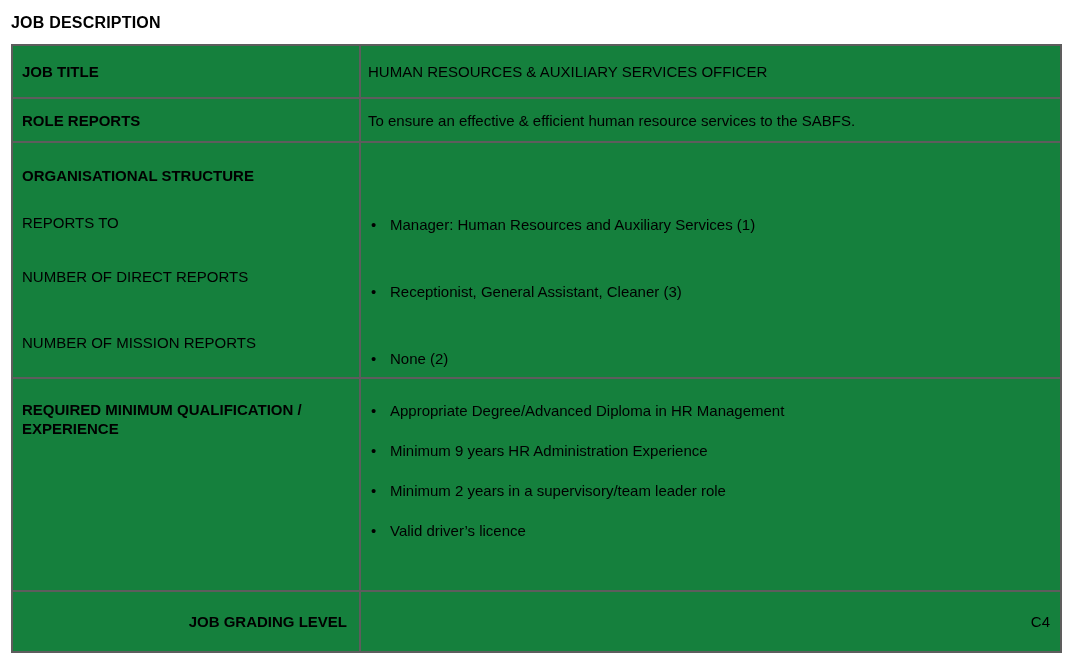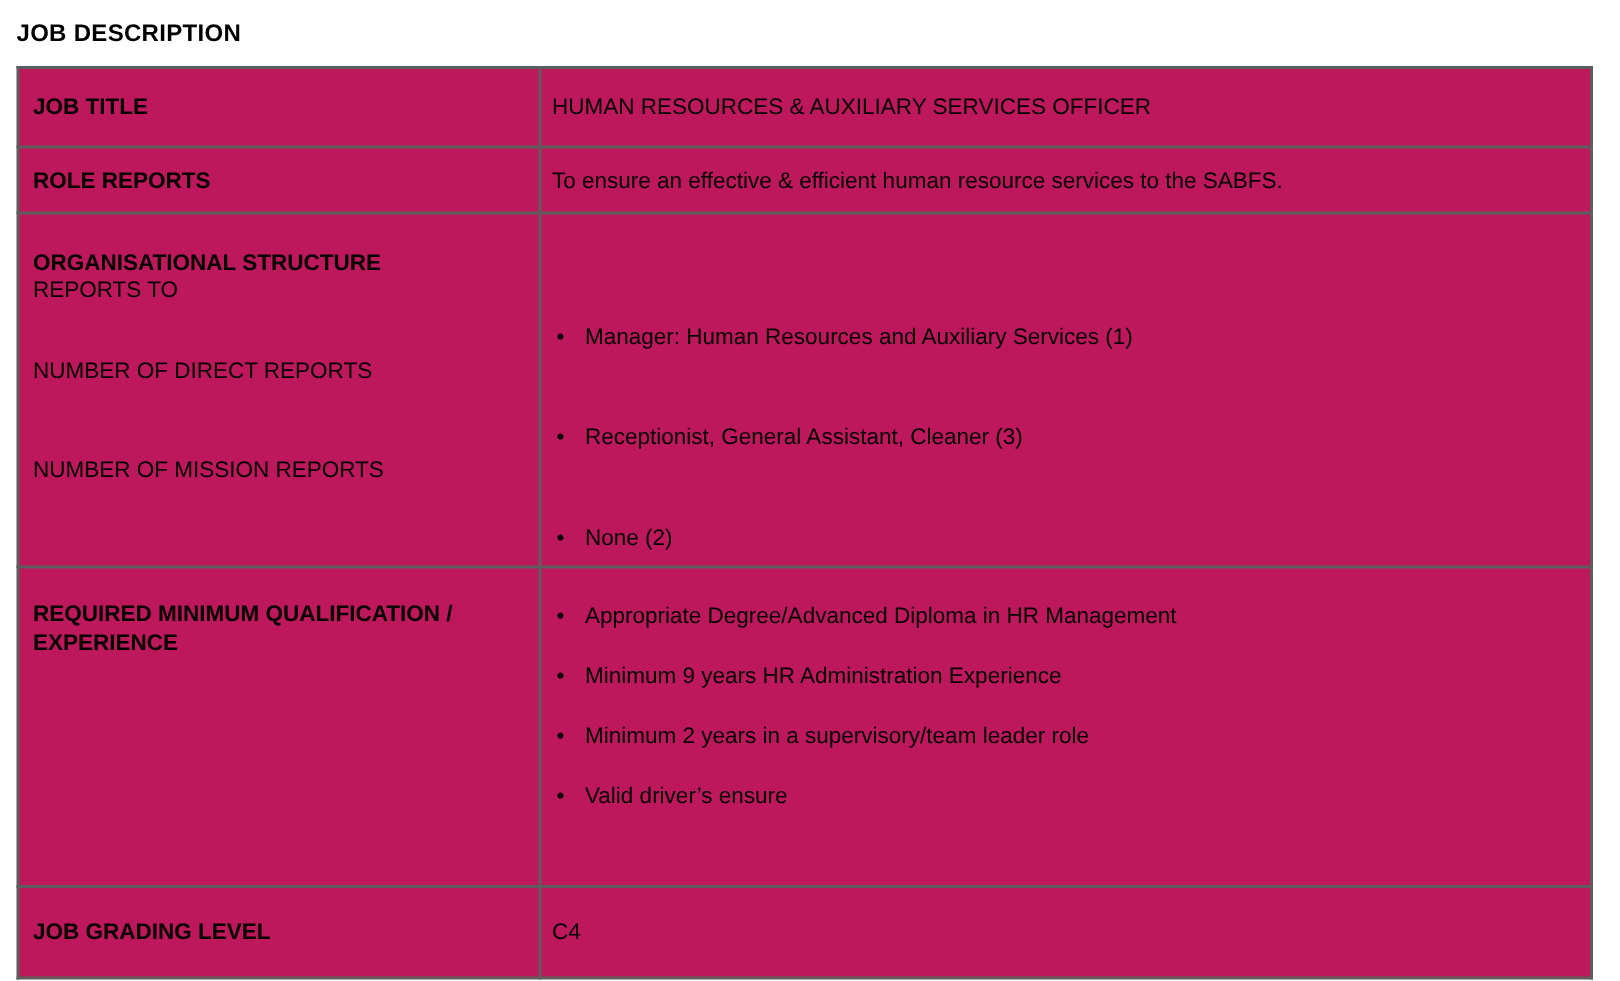--- a/index.html
+++ b/index.html
@@ -18,38 +18,38 @@
   }
 
   table.jd-table {
     position: absolute; top: 44px; left: 11px;
     width: 1051px;
     border-collapse: collapse;
     table-layout: fixed;
   }
   table.jd-table, .jd-table td { border: 2px solid #5d5d5d; }
   .jd-table col.c1 { width: 348px; }
-  .jd-table td { background: #be185d; vertical-align: middle; font-size: 15px; }
+  .jd-table td { background: #15803d; vertical-align: middle; font-size: 15px; }
 
   .label-cell { padding-left: 9px; padding-right: 12px; font-weight: bold; }
   .value-cell { padding-left: 7px; padding-right: 10px; }
 
   tr.r1 td { height: 53px; }
   tr.r2 td { height: 44px; }
   tr.r3 td { height: 236px; }
   tr.r4 td { height: 213px; }
-  tr.r5 td { height: 61px; }
+  tr.r5 td { height: 61px; text-align: right; }
 
   td.top { vertical-align: top; }
 
   
   .r3 .label-cell { padding-top: 24px; }
   .section-heading { font-weight: bold; line-height: 18px; }
   .sub-label { font-weight: normal; line-height: 18px; }
-  .sl1 { }
+  .sl1 { margin-top: 29px; }
   .sl2 { margin-top: 36px; }
   .sl3 { margin-top: 48px; }
 
   
   .bullet { display: flex; line-height: 18px; font-weight: normal; }
   .bullet .dot { width: 22px; flex: 0 0 22px; text-align: left; padding-left: 3px; }
 
   
   .r3 .value-cell { padding-top: 0; }
   .b31 { margin-top: 73px; }
@@ -118,21 +118,21 @@
         <div class="bullet b42">
           <span class="dot">•</span>
           <span>Minimum 9 years HR Administration Experience</span>
         </div>
         <div class="bullet b43">
           <span class="dot">•</span>
           <span>Minimum 2 years in a supervisory/team leader role</span>
         </div>
         <div class="bullet b44">
           <span class="dot">•</span>
-          <span>Valid driver’s ensure</span>
+          <span>Valid driver’s licence</span>
         </div>
       </td>
     </tr>
 
     <tr class="r5">
       <td class="label-cell">JOB GRADING LEVEL</td>
       <td class="value-cell">C4</td>
     </tr>
 
   </tbody>

